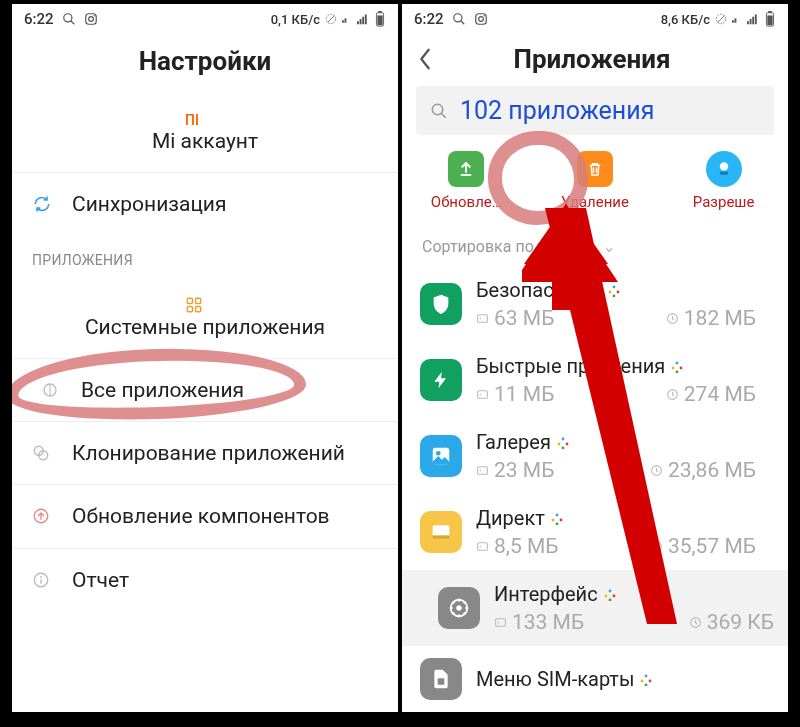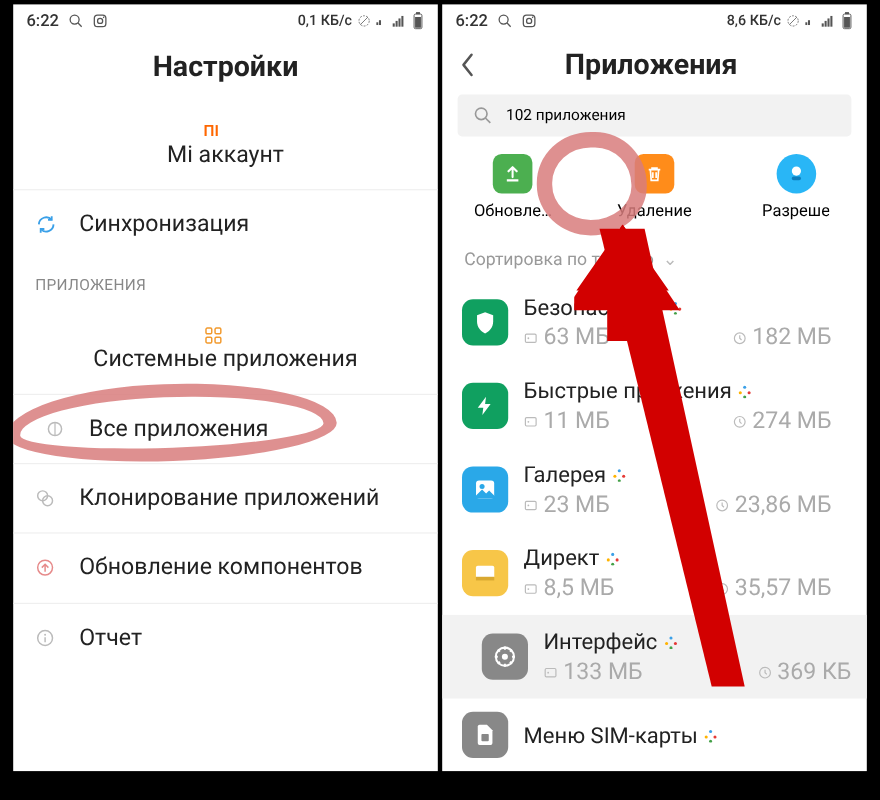--- a/index.html
+++ b/index.html
@@ -90,22 +90,22 @@
   }
   .mi-text { color: #ff6700; font-weight: 600; font-size: 14px; }
   
   .search-bar {
     margin: 4px 14px 10px 14px;
     background: #f2f2f2;
     border-radius: 4px;
     display: flex;
     align-items: center;
     padding: 10px 14px;
-    color: #000000;
-    font-size: 14px;
+    color: #1d4ed8;
+    font-size: 25px;
   }
   .search-bar .s-icon { margin-right: 12px; }
   
   .action-row {
     display: flex;
     justify-content: space-around;
     padding: 6px 0 8px 0;
     position: relative;
   }
   .action-item {
@@ -116,21 +116,21 @@
     width: 90px;
   }
   .action-icon {
     width: 36px;
     height: 36px;
     border-radius: 8px;
     display: flex;
     align-items: center;
     justify-content: center;
   }
-  .action-label { font-size: 15px; color: #000000; white-space: nowrap; overflow: hidden; text-overflow: ellipsis; max-width: 90px;}
+  .action-label { font-size: 15px; color: #b91c1c; white-space: nowrap; overflow: hidden; text-overflow: ellipsis; max-width: 90px;}
   .sort-row {
     color: #999;
     font-size: 16px;
     padding: 18px 20px 10px 20px;
   }
   
   .app-row {
     display: flex;
     align-items: center;
     padding: 12px 18px;

